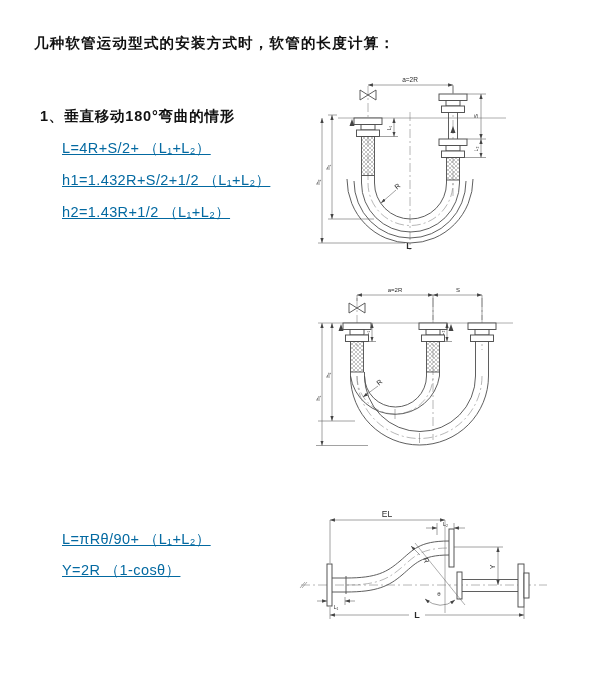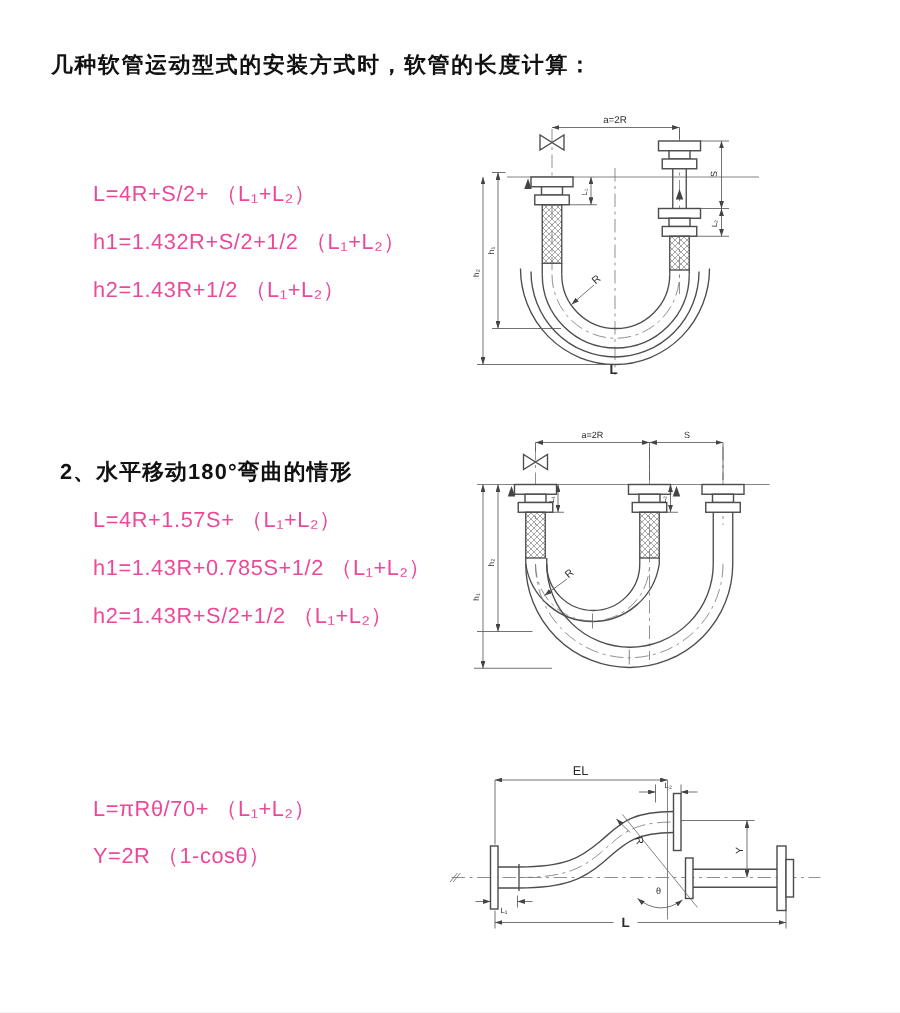--- a/index.html
+++ b/index.html
@@ -7,21 +7,21 @@
     position:relative;width:600px;height:675px;background:#ffffff;
     font-family:"Liberation Sans","DejaVu Sans",sans-serif;color:#1a1a1a;overflow:hidden;
   }
   .title{
     position:absolute;left:34px;top:34px;font-size:14.5px;font-weight:bold;
     letter-spacing:1.2px;color:#111;
   }
   .section{position:absolute;left:40px;}
   .sec1{top:107px;} .sec2{top:305px;} .sec3{top:518px;}
   .heading{font-size:14.5px;font-weight:bold;letter-spacing:0.8px;color:#111;}
-  .fline{font-size:14.5px;margin-top:13px;margin-left:22px;letter-spacing:0.4px;color:#ec4899;white-space:nowrap;}
+  .fline{font-size:14.5px;margin-top:13px;margin-left:22px;letter-spacing:0.4px;color:#0369a1;white-space:nowrap;text-decoration:underline;}
   .sec3 .fline{margin-top:12px;}
   svg{position:absolute;overflow:visible;}
   .svg1{left:310px;top:68px;}
   .svg2{left:308px;top:280px;}
   .svg3{left:297px;top:503px;}
   svg text{fill:#2b2b2b;font-family:"Liberation Sans","DejaVu Sans",sans-serif;}
   .drw{stroke:#4d4d4d;fill:none;stroke-width:0.9;}
   .thin{stroke:#6a6a6a;fill:none;stroke-width:0.55;}
   .cl{stroke:#7a7a7a;fill:none;stroke-width:0.55;stroke-dasharray:9 3 2 3;}
   .braid{stroke:#4d4d4d;stroke-width:0.9;}
@@ -30,34 +30,29 @@
   .mark{fill:#444;stroke:none;}
 </style>
 </head>
 <body>
 
 <div class="page">
 
   <div class="title">几种软管运动型式的安装方式时，软管的长度计算：</div>
 
   <div class="section sec1">
+    <div class="heading">1、垂直移动180°弯曲的情形</div>
     <div class="fline">L=4R+S/2+ （L₁+L₂）</div>
     <div class="fline">h1=1.432R+S/2+1/2 （L₁+L₂）</div>
     <div class="fline">h2=1.43R+1/2 （L₁+L₂）</div>
   </div>
 
-  <div class="section sec2">
-    <div class="heading">2、水平移动180°弯曲的情形</div>
-    <div class="fline">L=4R+1.57S+ （L₁+L₂）</div>
-    <div class="fline">h1=1.43R+0.785S+1/2 （L₁+L₂）</div>
-    <div class="fline">h2=1.43R+S/2+1/2 （L₁+L₂）</div>
-  </div>
 
   <div class="section sec3">
-    <div class="fline">L=πRθ/70+ （L₁+L₂）</div>
+    <div class="fline">L=πRθ/90+ （L₁+L₂）</div>
     <div class="fline">Y=2R （1-cosθ）</div>
   </div>
 
   <svg class="svg1" width="285" height="190" viewBox="0 0 285 190">
     <defs>
       <pattern id="braid1" width="4" height="4" patternUnits="userSpaceOnUse">
         <path d="M0,0 L4,4 M4,0 L0,4" stroke="#8a8a8a" stroke-width="0.5"></path>
       </pattern>
       <marker id="ar1" orient="auto-start-reverse" markerWidth="10" markerHeight="6" refX="9" refY="3">
         <path d="M0,0 L9,3 L0,6 z" fill="#444"></path>

